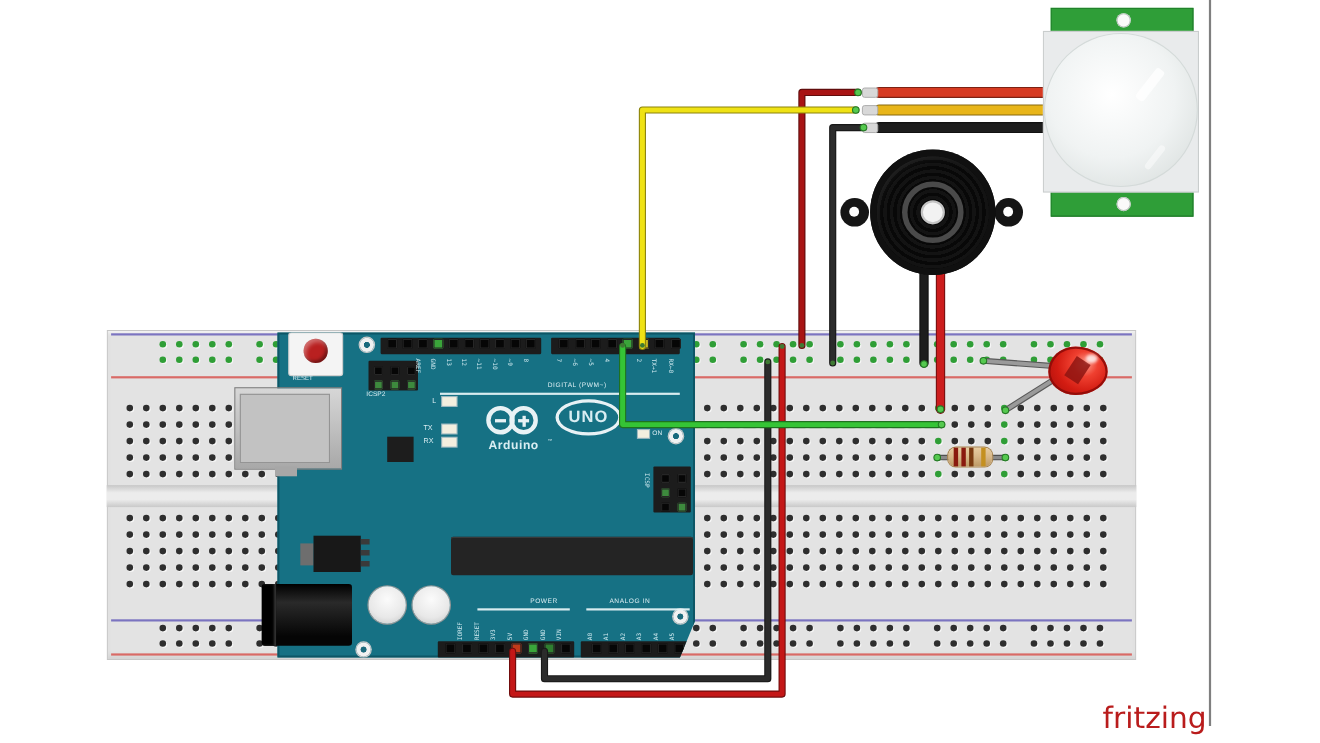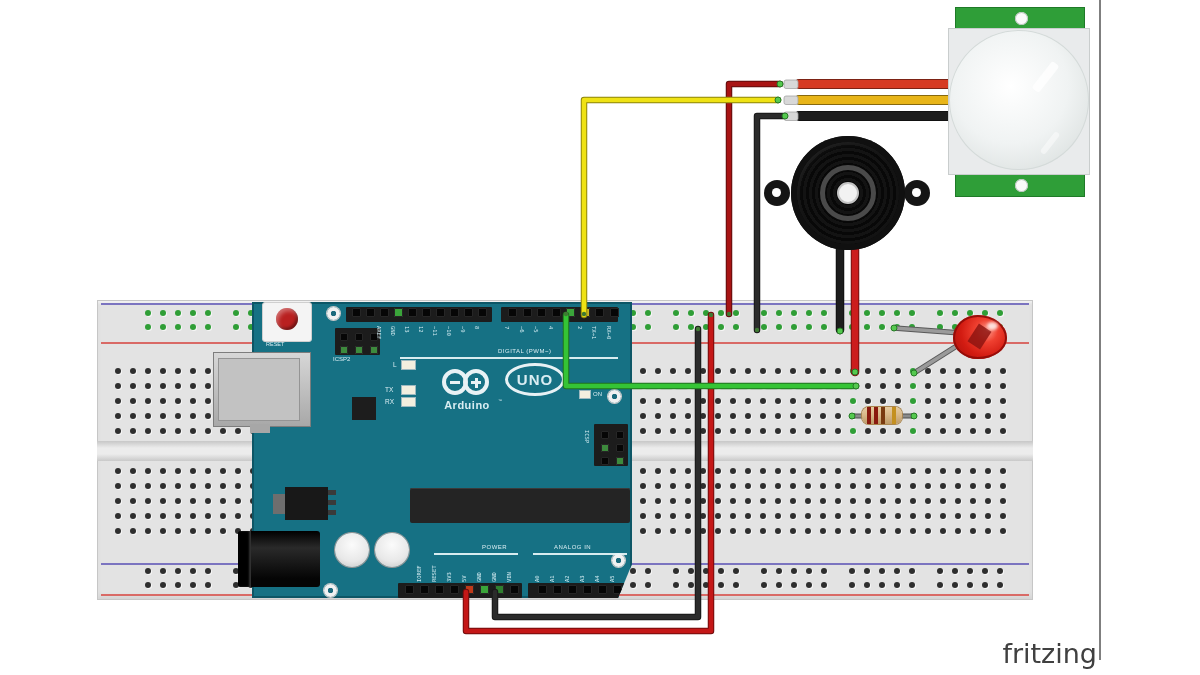--- a/index.html
+++ b/index.html
@@ -63,21 +63,21 @@
     box-shadow:inset 0 0 0 2px rgba(143,11,8,.9);}
   #led .refl{position:absolute;left:19px;top:11px;width:15px;height:21px;background:#8e1410;transform:rotate(33deg);opacity:.85;}
   #led .hi{position:absolute;left:34px;top:7px;width:11px;height:8px;border-radius:50%;background:#fff;opacity:.8;filter:blur(1.5px);}
   
   #resistor{position:absolute;left:862px;top:407px;width:40px;height:17px;z-index:60;border-radius:7px;
     background:linear-gradient(180deg,#e7ccA0,#d9b98a 45%,#bd9a66);box-shadow:0 0 0 1px #a9854f;}
   #resistor b{position:absolute;top:0;width:4px;height:17px;display:block;}
   
   #frame-line{position:absolute;left:1099px;top:0;width:2px;height:660px;background:#7f7f7f;z-index:5;}
   #watermark{position:absolute;left:985px;top:638px;width:112px;text-align:right;z-index:70;
-    font-family:"DejaVu Sans",sans-serif;font-size:27px;color:#404040;letter-spacing:0;}
+    font-family:"DejaVu Sans",sans-serif;font-size:27px;color:#b91c1c;letter-spacing:0;}
   #wire-layer{position:absolute;left:0;top:0;z-index:50;pointer-events:none;}
 </style>
 </head>
 <body>
 
 <div id="canvas">
 
   <div id="frame-line"></div>
 
   <div id="breadboard">

